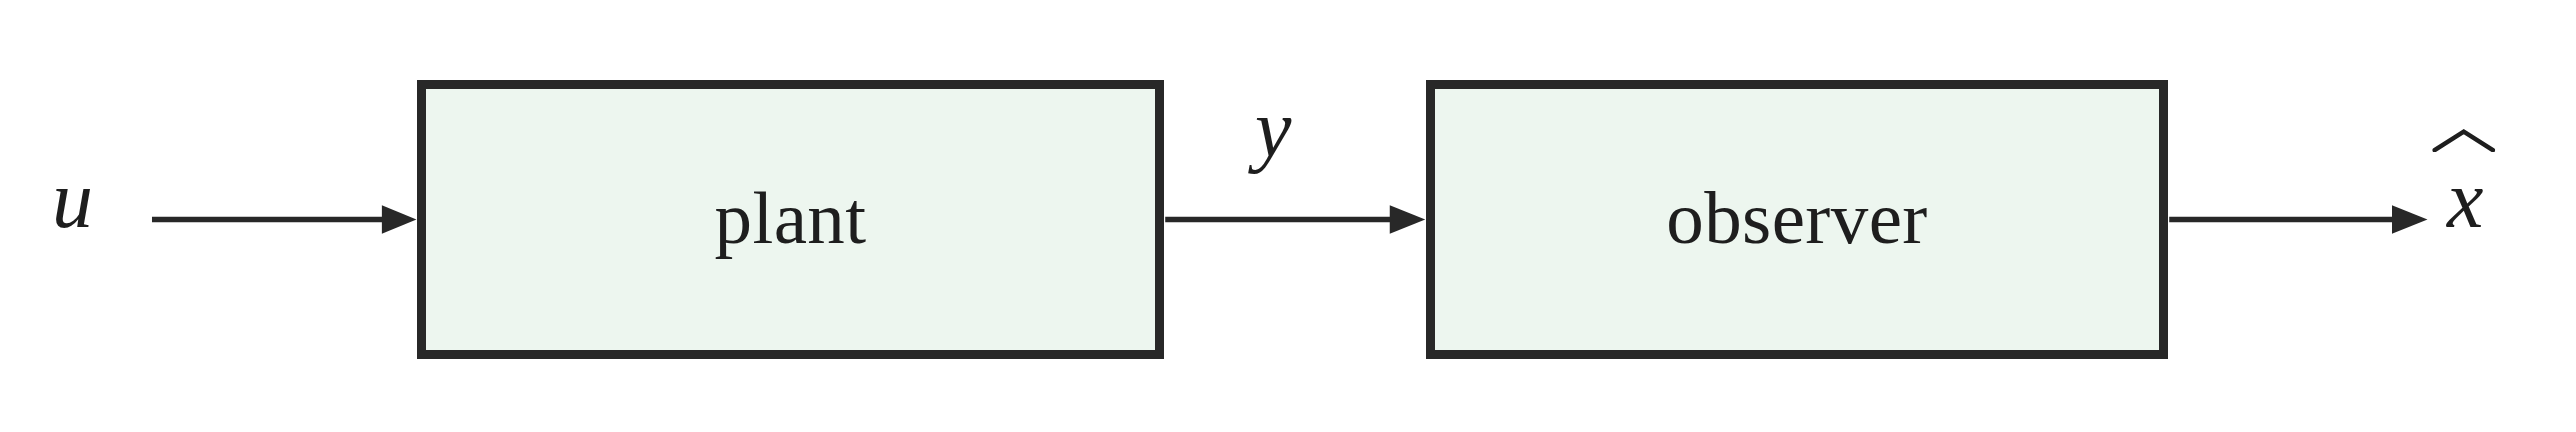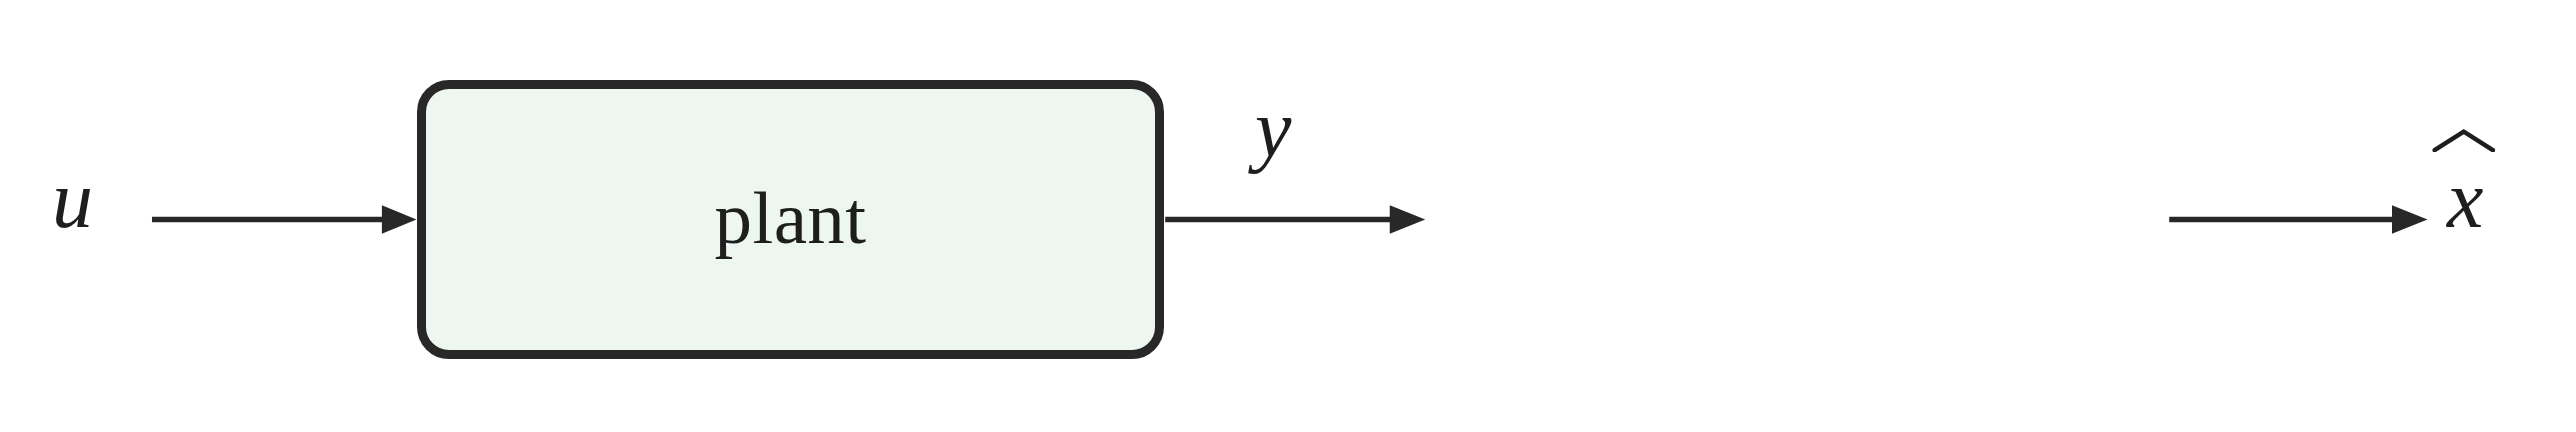--- a/index.html
+++ b/index.html
@@ -36,21 +36,21 @@
     line-height: 1;
     color: #1e1e1e;
     font-weight: 400;
     letter-spacing: 0.4px;
     white-space: nowrap;
     
     position: relative;
     top: -1.8px;
   }
 
-  #plant-block  { left: 417px;  top: 80px; width: 747px; height: 279px; border-radius: 32px; }
+  #plant-block  { left: 417px;  top: 80px; width: 747px; height: 279px; }
   #observer-block { left: 1426px; top: 80px; width: 742px; height: 279px; }
 
   
   .arrow-svg {
     position: absolute;
     overflow: visible;
     pointer-events: none;
   }
 
   
@@ -109,20 +109,23 @@
 
   <div class="block" id="plant-block">
     <span class="block-label">plant</span>
   </div>
 
   <svg class="arrow-svg" id="arrow-y" style="left:1158px; top:184px;" width="286" height="71" viewBox="0 0 320 80" aria-hidden="true">
     <line x1="7" y1="40" x2="264" y2="40" stroke="#282828" stroke-width="6"></line>
     <polygon points="260,24 300,40 260,56" fill="#282828"></polygon>
   </svg>
 
+  <div class="block" id="observer-block">
+    <span class="block-label">observer</span>
+  </div>
 
   <svg class="arrow-svg" id="arrow-xhat" style="left:2162px; top:184px;" width="286" height="71" viewBox="0 0 320 80" aria-hidden="true">
     <line x1="7" y1="40" x2="262" y2="40" stroke="#282828" stroke-width="6"></line>
     <polygon points="258,24 298,40 258,56" fill="#282828"></polygon>
   </svg>
 
   <span class="math-label" id="label-u">u</span>
 
   <span class="math-label" id="label-y">y</span>
 

